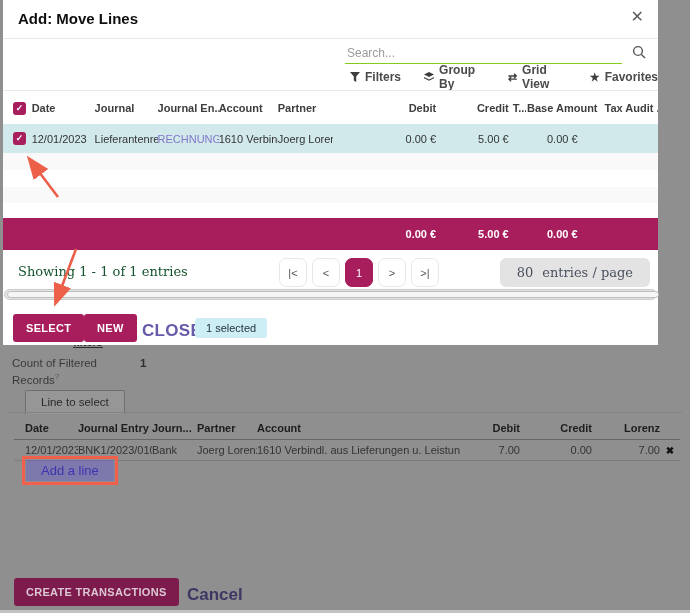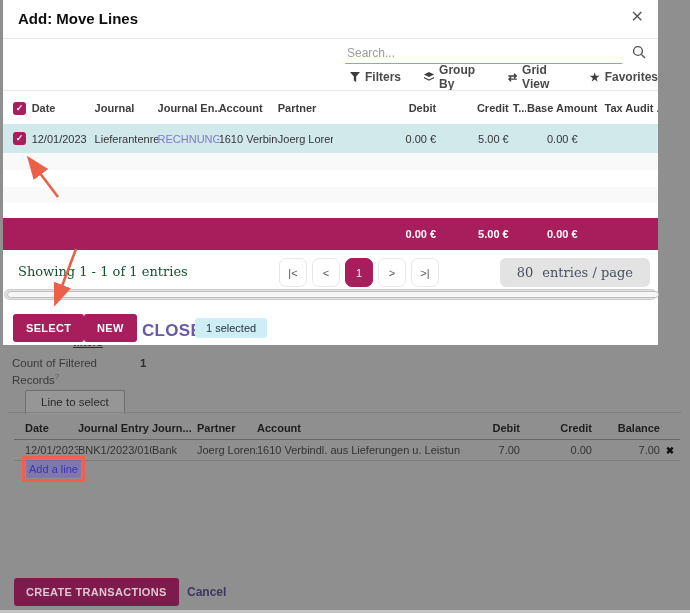--- a/index.html
+++ b/index.html
@@ -74,24 +74,24 @@
   .ltable { position:absolute; left:14px; right:10px; top:416px; }
   .lhead { display:flex; align-items:center; height:24px; font-size:11px; font-weight:bold; color:#1d1d1d;
            border-bottom:1px solid #666; padding-left:11px; }
   .lrow  { display:flex; align-items:center; height:21px; font-size:11px; color:#333;
            border-bottom:1px solid #7d7d7d; padding-left:11px; }
   .ld{width:53px;} .lje{width:74px;} .ljn{width:45px;} .lp{width:60px;} .la{flex:1;}
   .ldeb{width:60px;text-align:right;} .lcred{width:72px;text-align:right;} .lbal{width:68px;text-align:right;}
   .lx{width:20px;text-align:center;}
   .del-x { font-size:10px; font-weight:bold; color:#111; cursor:pointer; }
   .addline-wrap { position:absolute; left:22px; top:456px; border:3px solid #f2604d; padding:1px; }
-  .addline { background:rgba(104,96,210,0.45); color:#3d34b0; font-size:11px; padding:3px 3px; cursor:pointer; }
+  .addline { background:rgba(104,96,210,0.45); color:#3d34b0; font-size:13px; padding:3px 15px; cursor:pointer; }
   .create-btn { position:absolute; left:14px; top:578px; background:#7e1b4d; color:#dcc8d4; font-weight:bold;
                 font-size:11px; letter-spacing:.3px; padding:8px 12px; border:none; border-radius:3px; cursor:pointer; }
-  .cancel { position:absolute; left:187px; top:585px; color:#3c3763; font-weight:bold; font-size:12px; cursor:pointer; }
+  .cancel { position:absolute; left:187px; top:585px; color:#3c3763; font-weight:bold; font-size:17px; cursor:pointer; }
   .bottom-strip { position:absolute; bottom:0; left:0; right:0; height:3px; background:#c2c2c2; }
   .arrows { position:absolute; inset:0; pointer-events:none; z-index:40; }
 </style>
 </head>
 <body>
 
 <div class="clip-text">
     <span>filters</span>
   </div>
 <div class="count-label">
@@ -103,21 +103,21 @@
 
 <div class="ltable">
   <div class="lhead">
     <div class="cell ld">Date</div>
     <div class="cell lje">Journal Entry</div>
     <div class="cell ljn">Journ...</div>
     <div class="cell lp">Partner</div>
     <div class="cell la">Account</div>
     <div class="cell ldeb">Debit</div>
     <div class="cell lcred">Credit</div>
-    <div class="cell lbal">Balance</div>
+    <div class="cell lbal">Lorenz</div>
     <div class="cell lx"></div>
   </div>
   <div class="lrow">
     <div class="cell ld">12/01/2023</div>
     <div class="cell lje">BNK1/2023/0101</div>
     <div class="cell ljn">Bank</div>
     <div class="cell lp">Joerg Lorenz</div>
     <div class="cell la">1610 Verbindl. aus Lieferungen u. Leistunger</div>
     <div class="cell ldeb">7.00</div>
     <div class="cell lcred">0.00</div>

